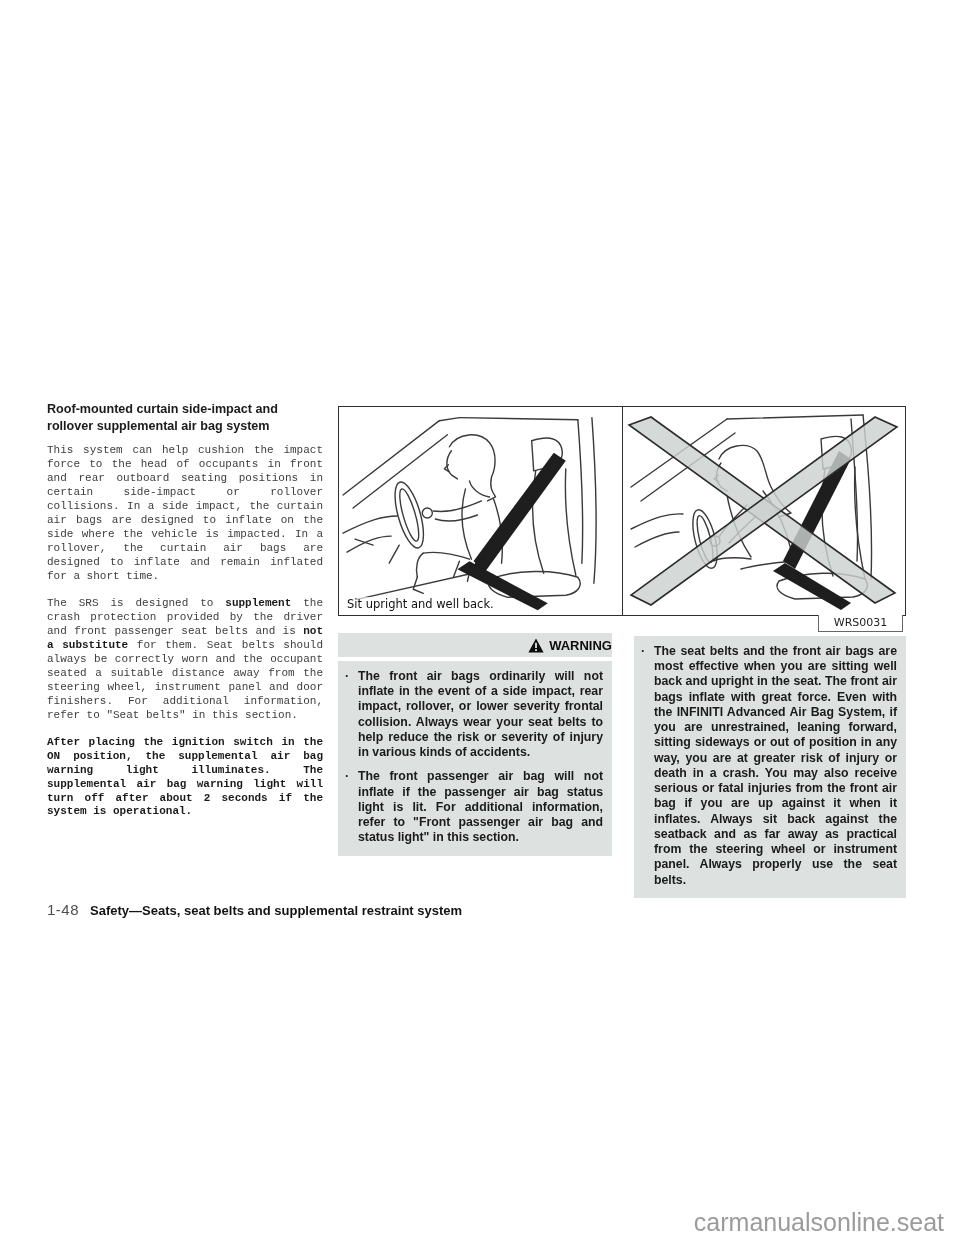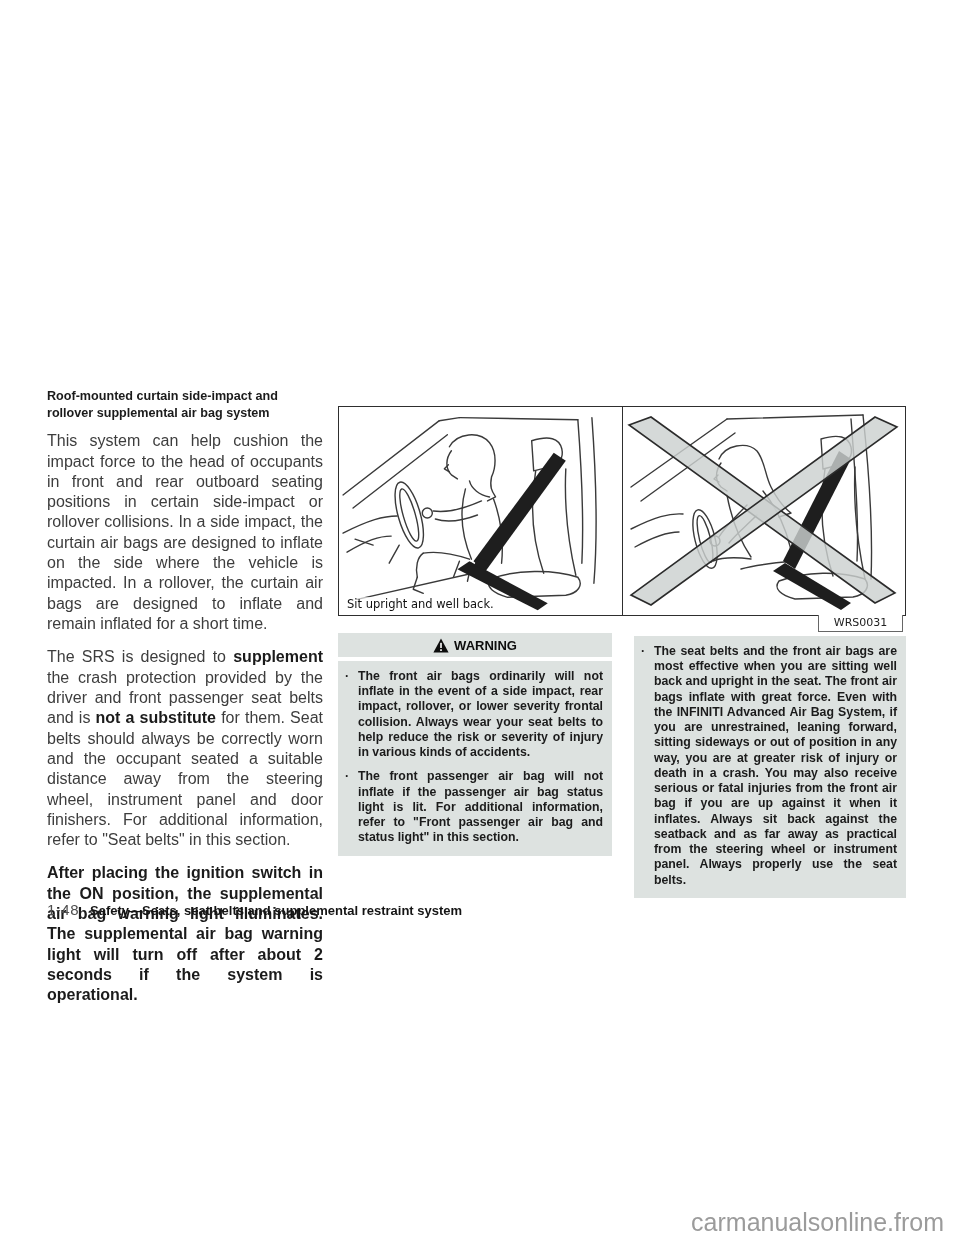--- a/index.html
+++ b/index.html
@@ -9,26 +9,26 @@
     --watermark:#9b9b9b;
     --line-art:#3a3a3a;
   }
   *{box-sizing:border-box;}
   html,body{margin:0;padding:0;background:#ffffff;}
   .page{
     position:relative;width:960px;height:1242px;background:#fff;overflow:hidden;
     font-family:"Liberation Sans",sans-serif;color:var(--text-body);
   }
   
-  .left-col{position:absolute;left:47px;top:388px;width:276px;}
+  .left-col{position:absolute;left:47px;top:401px;width:276px;}
   .section-heading{
     margin:0 0 10px 0;font-size:12.6px;line-height:1.32;font-weight:bold;
     color:var(--text-dark);text-align:left;
   }
-  .para{margin:0 0 13px 0;font-size:16px;line-height:1.27;text-align:justify;}
+  .para{margin:0 0 13px 0;font-size:11px;line-height:1.27;text-align:justify;font-family:Liberation Mono, monospace;}
   .para.bold{font-weight:bold;color:var(--text-dark);}
   .inline-bold{font-weight:bold;color:var(--text-dark);}
   
   .figure-box{
     position:absolute;left:338px;top:406px;width:568px;height:210px;
     border:1.5px solid #2e2e2e;background:#fff;display:flex;
   }
   .figure-panel{position:relative;width:50%;height:100%;}
   .figure-panel + .figure-panel{border-left:1.5px solid #2e2e2e;}
   .figure-panel svg{display:block;width:100%;height:100%;}
@@ -37,21 +37,21 @@
     font-size:11.5px;color:#111;background:rgba(255,255,255,.65);
   }
   .figure-code-box{
     position:absolute;left:818px;top:615px;width:85px;height:17px;
     border:1px solid #666;border-top:none;background:#fff;text-align:center;
     font-family:"DejaVu Sans",sans-serif;font-size:11px;line-height:16px;color:#222;
   }
   
   .warning-header{
     position:absolute;left:338px;top:633px;width:274px;height:24px;
-    background:var(--box-bg);display:flex;align-items:center;justify-content:center;
+    background:var(--box-bg);display:flex;align-items:center;justify-content:flex-end;
     gap:5px;font-size:13px;font-weight:bold;color:#0d0d0d;
   }
   .warning-icon{display:inline-block;width:16px;height:15px;}
   .warning-body{
     position:absolute;left:338px;top:661px;width:274px;
     background:var(--box-bg);padding:8px 9px 10px 7px;
   }
   .note-box{
     position:absolute;left:634px;top:636px;width:272px;
     background:var(--box-bg);padding:8px 9px 10px 7px;
@@ -216,15 +216,15 @@
       <span class="bullet-marker">·</span>
       <span class="bullet-text">The seat belts and the front air bags are most effective when you are sitting well back and upright in the seat. The front air bags inflate with great force. Even with the INFINITI Advanced Air Bag System, if you are unrestrained, leaning forward, sitting sideways or out of position in any way, you are at greater risk of injury or death in a crash. You may also receive serious or fatal injuries from the front air bag if you are up against it when it inflates. Always sit back against the seatback and as far away as practical from the steering wheel or instrument panel. Always properly use the seat belts.</span>
     </div>
   </div>
 
   <div class="footer">
     <span class="page-number">1-48</span>
     <span class="footer-title">Safety—Seats, seat belts and supplemental restraint system</span>
   </div>
 
-  <div class="watermark">carmanualsonline.from</div>
+  <div class="watermark">carmanualsonline.seat</div>
 
 </div>
 
 </body></html>

